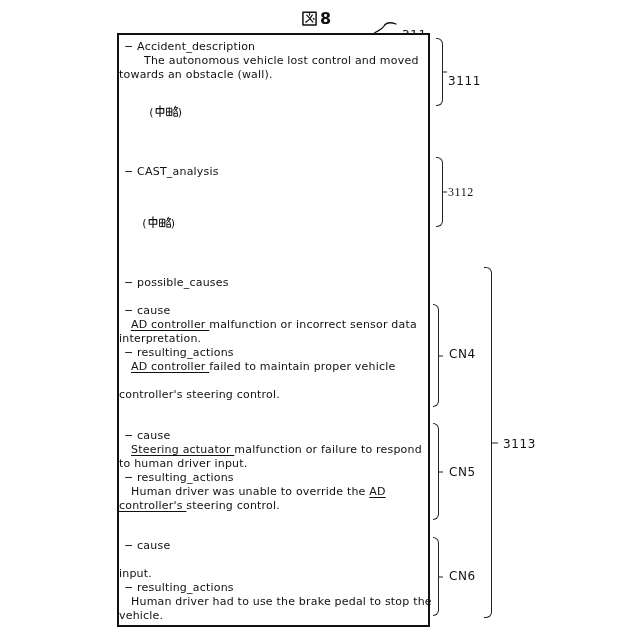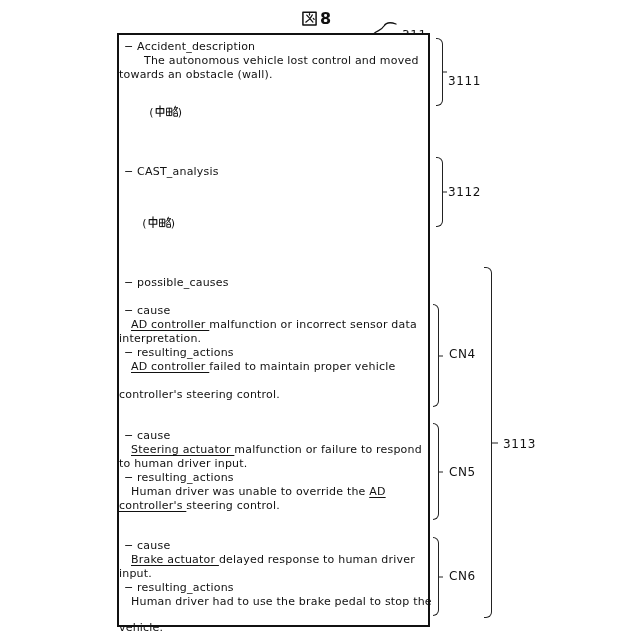--- a/index.html
+++ b/index.html
@@ -75,33 +75,32 @@
     <div class="ln" style="left:0px;top:353px;"><span>controller's steering control.</span></div>
 
     <div class="ln" style="left:5px;top:394px;"><span>− cause</span></div>
     <div class="ln" style="left:12px;top:408px;"><span class="u">Steering actuator </span><span>malfunction or failure to respond</span></div>
     <div class="ln" style="left:0px;top:422px;"><span>to human driver input.</span></div>
     <div class="ln" style="left:5px;top:436px;"><span>− resulting_actions</span></div>
     <div class="ln" style="left:12px;top:450px;"><span>Human driver was unable to override the </span><span class="u">AD</span></div>
     <div class="ln" style="left:0px;top:464px;"><span class="u">controller's </span><span>steering control.</span></div>
 
     <div class="ln" style="left:5px;top:504px;"><span>− cause</span></div>
-    <div class="ln" style="left:12px;top:518px;"><span class="u">Brake actuator </span><span>delayed response to human driver</span></div>
     <div class="ln" style="left:0px;top:532px;"><span>input.</span></div>
     <div class="ln" style="left:5px;top:546px;"><span>− resulting_actions</span></div>
     <div class="ln" style="left:12px;top:560px;"><span>Human driver had to use the brake pedal to stop the</span></div>
-    <div class="ln" style="left:0px;top:574px;margin-top:12px;"><span>vehicle.</span></div>
+    <div class="ln" style="left:0px;top:574px;"><span>vehicle.</span></div>
 
   </div>
 
   <div class="brk" style="left:436px;top:38px;width:7px;height:68px;"></div>
   <span class="ref" style="left:448px;top:65px;margin-top:9px;">3111</span>
 
   <div class="brk" style="left:436px;top:157px;width:7px;height:70px;"></div>
-  <span class="ref" style="left:448px;top:185px;">3112</span>
+  <span class="ref" style="left:448px;top:185px;font-family:Liberation Serif, serif;">3112</span>
 
   <div class="brk" style="left:433px;top:304px;width:6px;height:103px;"></div>
   <span class="ref" style="left:449px;top:347px;">CN4</span>
 
   <div class="brk" style="left:433px;top:423px;width:6px;height:97px;"></div>
   <span class="ref" style="left:449px;top:465px;">CN5</span>
 
   <div class="brk" style="left:433px;top:537px;width:6px;height:79px;"></div>
   <span class="ref" style="left:449px;top:569px;">CN6</span>
 

